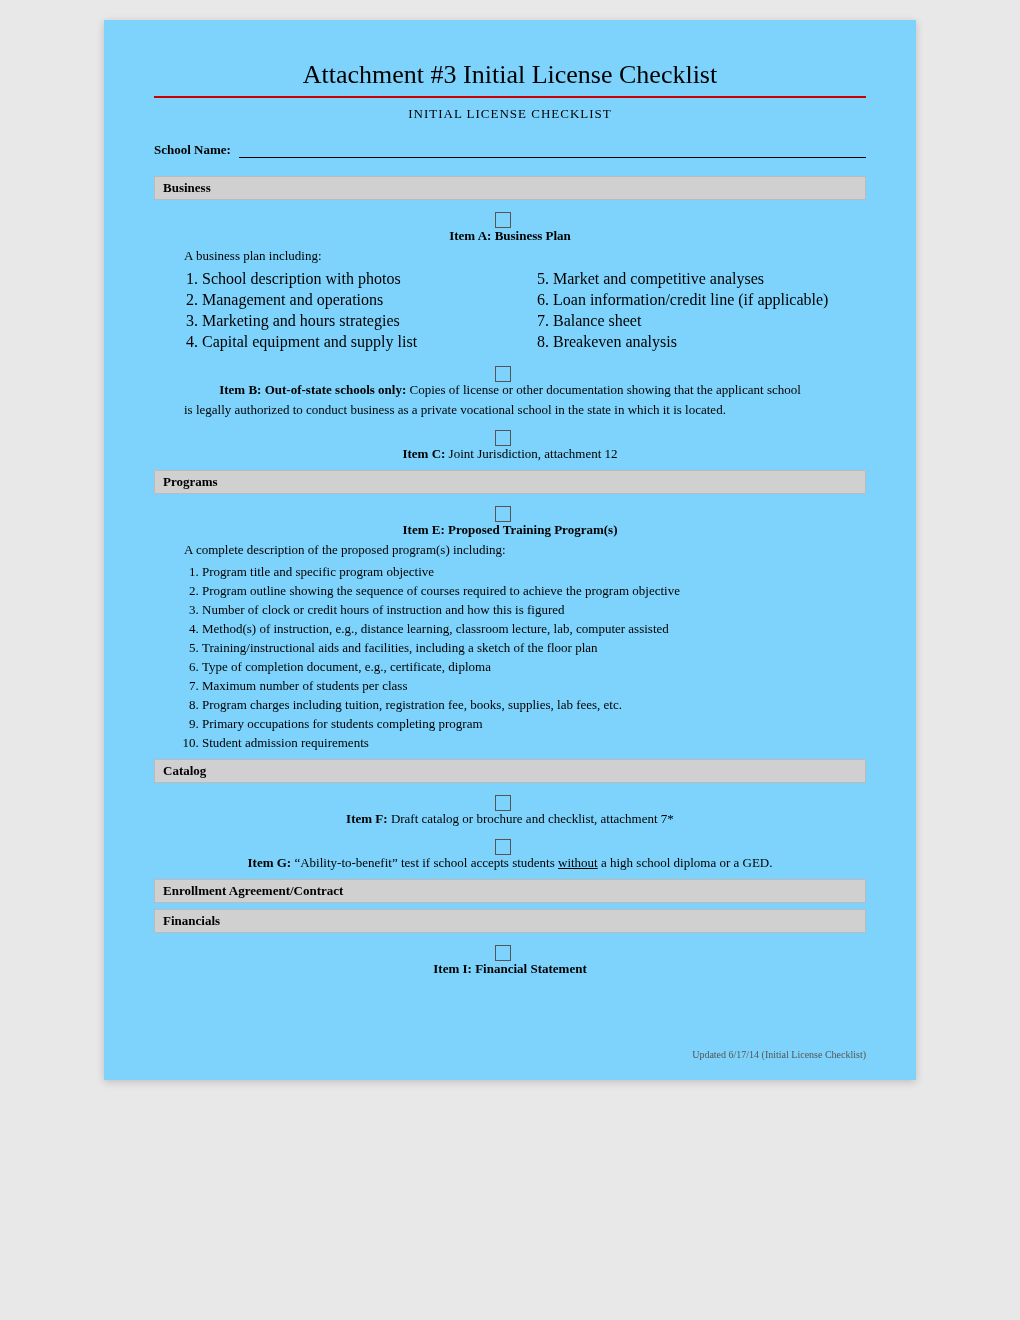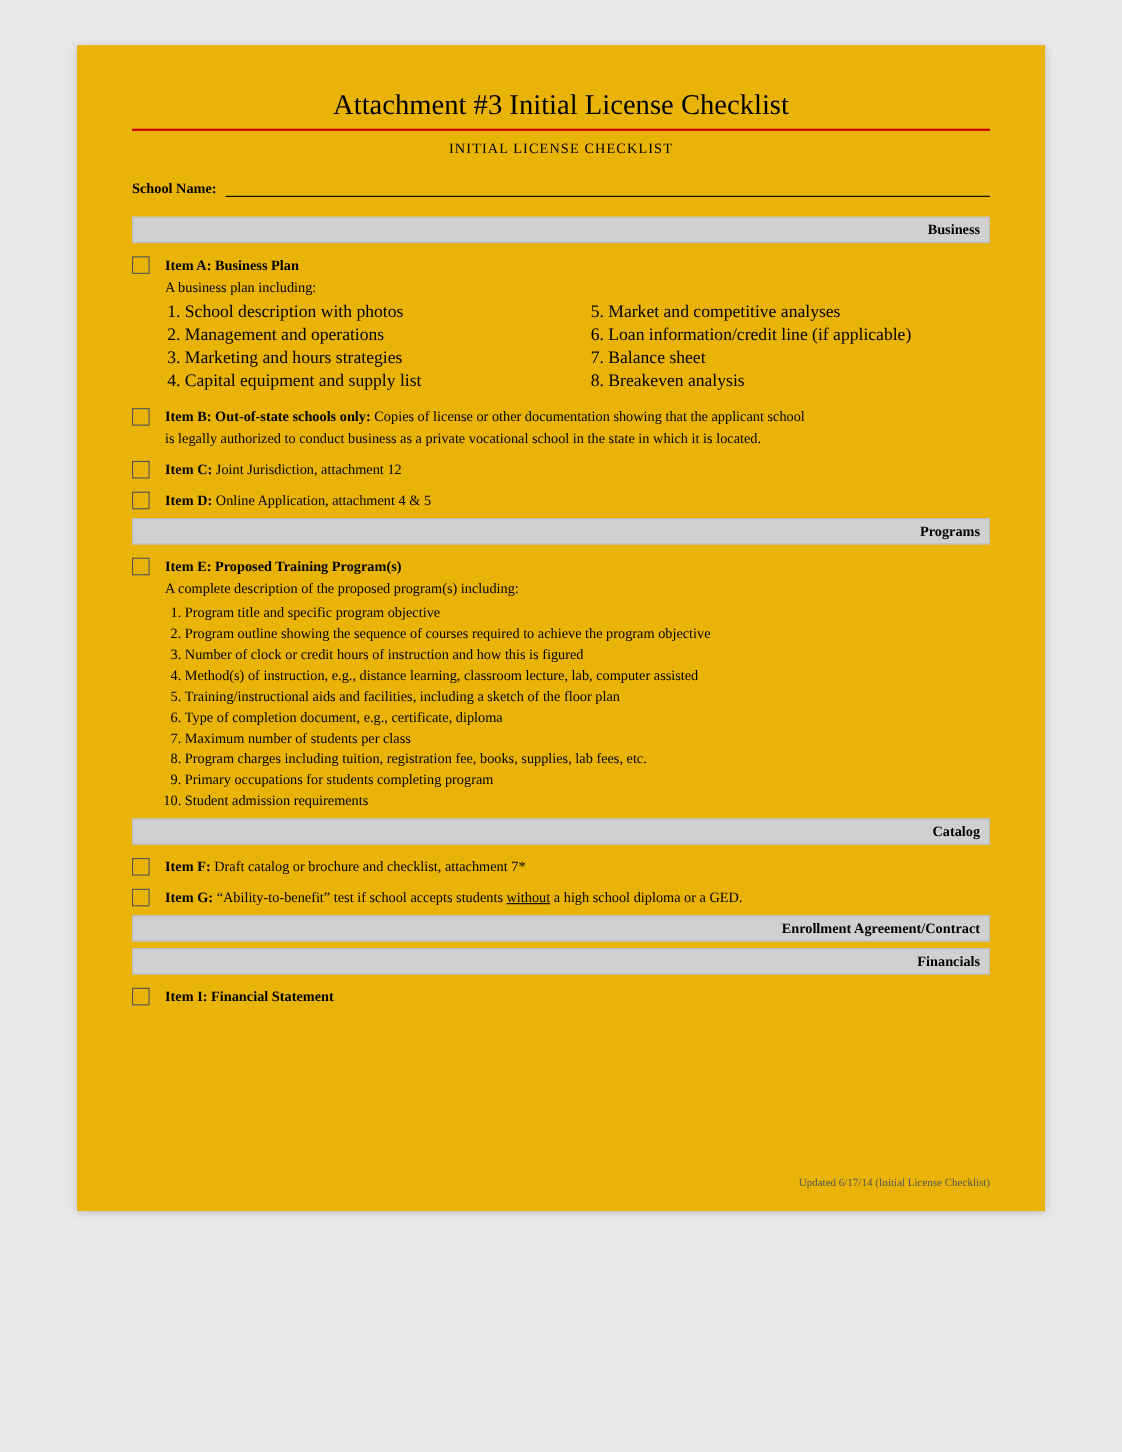--- a/index.html
+++ b/index.html
@@ -4,27 +4,26 @@
   <style>
     * { box-sizing: border-box; margin: 0; padding: 0; }
     body {
       background: #e8e8e8;
       font-family: 'Times New Roman', Times, serif;
       display: flex;
       justify-content: center;
       padding: 20px 0;
     }
     .page {
-      background: #eab308;
-      width: 880px;
+      background: #7dd3fc;
+      width: 812px;
       min-height: 1060px;
       padding: 40px 50px 50px 50px;
       box-shadow: 0 2px 8px rgba(0,0,0,0.18);
       position: relative;
-      margin-top: 21px;
     }
     .main-title {
       text-align: center;
       font-size: 26px;
       font-weight: 400;
       margin-bottom: 6px;
       font-family: 'Palatino Linotype', Palatino, serif;
     }
     .title-divider {
       border: none;
@@ -49,34 +48,34 @@
       white-space: nowrap;
       margin-right: 8px;
     }
     .school-name-line {
       flex: 1;
       border-bottom: 1px solid #000;
       height: 18px;
     }
     .section-header {
       background: #d0d0d0;
-      text-align: right;
       font-size: 13px;
       font-weight: bold;
       padding: 3px 8px;
       margin-bottom: 0;
       border: 1px solid #bbb;
     }
     .item-block {
       margin: 10px 0 8px 0;
     }
     .item-row {
       display: flex;
-      align-items: flex-end;
+      align-items: center;
       margin-bottom: 4px;
+      flex-direction: column;
     }
     .checkbox {
       width: 16px;
       height: 16px;
       border: 1px solid #555;
       display: inline-block;
       flex-shrink: 0;
       margin-right: 14px;
       margin-top: 2px;
     }
@@ -181,26 +180,20 @@
     <div class="item-continuation">is legally authorized to conduct business as a private vocational school in the state in which it is located.</div>
   </div>
 
   <div class="item-block">
     <div class="item-row">
       <span class="checkbox"></span>
       <span class="item-label"><b>Item C:</b>  Joint Jurisdiction, attachment 12</span>
     </div>
   </div>
 
-  <div class="item-block">
-    <div class="item-row">
-      <span class="checkbox"></span>
-      <span class="item-label"><b>Item D:</b>  Online Application, attachment 4 &amp; 5</span>
-    </div>
-  </div>
 
   <div class="section-header section-spacer">Programs</div>
 
   <div class="item-block">
     <div class="item-row">
       <span class="checkbox"></span>
       <span class="item-label"><b>Item E:  Proposed Training Program(s)</b></span>
     </div>
     <div class="item-content">
       <div class="item-intro">A complete description of the proposed program(s) including:</div>

